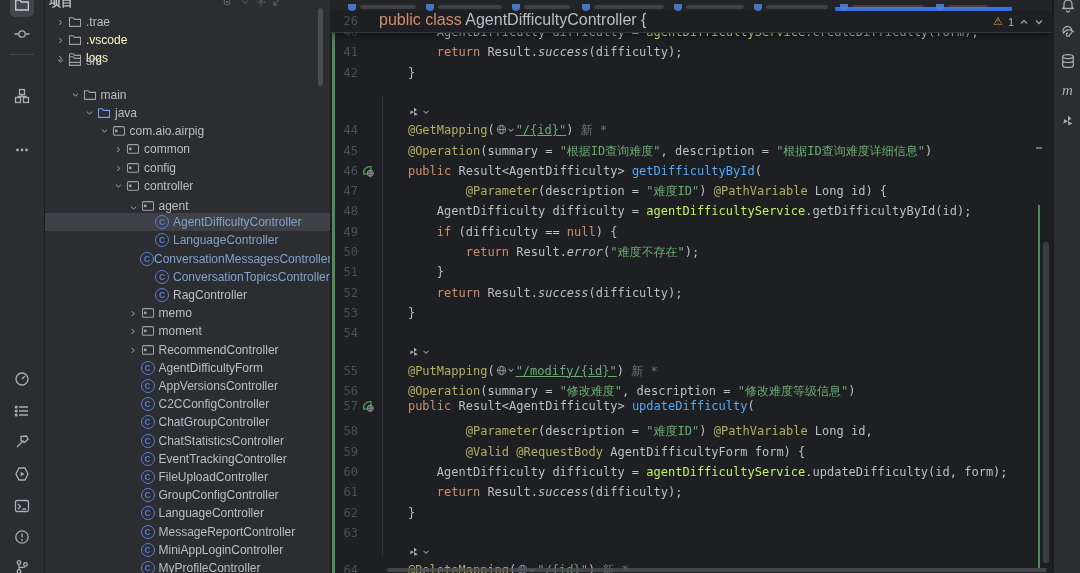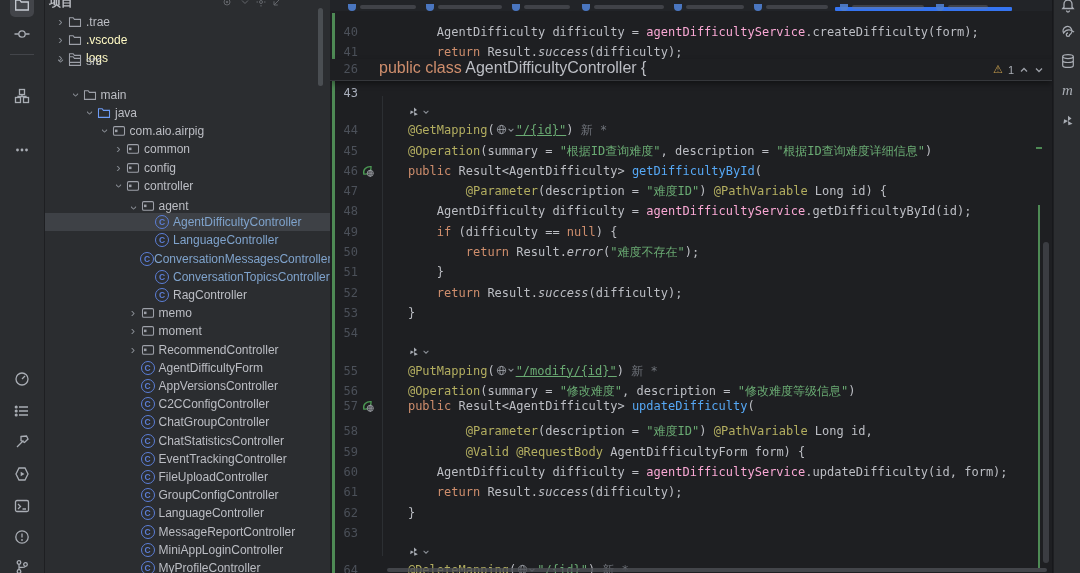--- a/index.html
+++ b/index.html
@@ -24,28 +24,28 @@
   .tlab{color:#BCBEC4;}
   .tlab.mod{color:#7FA3CC;}
   .tlab.ex{color:#fef9c3;}
   #tree-scrollbar{left:273px;top:8px;width:5px;height:78px;background:#56595E;border-radius:3px;opacity:.75;}
   
   #editor{left:330px;top:0;width:722px;height:573px;background:#1E1F22;overflow:hidden;z-index:4;}
   #tab-strip{position:absolute;left:0;top:0;width:722px;height:11px;background:#222428;z-index:3;overflow:hidden;}
   .tab-dot{position:absolute;top:4px;width:8px;height:7px;border-radius:0 0 4px 4px;background:#4F7FD0;opacity:.9;}
   .tab-bar{position:absolute;top:5px;height:4px;border-radius:2px;background:#787C83;opacity:.35;}
   #tab-underline{position:absolute;top:7px;left:505px;width:177px;height:4px;background:#3574F0;border-radius:1px;}
-  #sticky{position:absolute;left:0;top:11px;width:722px;height:21px;background:#1E1F22;border-bottom:1px solid #35373B;box-shadow:0 3px 6px rgba(0,0,0,.4);z-index:3;display:flex;align-items:center;margin-top:48px;}
+  #sticky{position:absolute;left:0;top:11px;width:722px;height:21px;background:#1E1F22;border-bottom:1px solid #35373B;box-shadow:0 3px 6px rgba(0,0,0,.4);z-index:3;display:flex;align-items:center;}
   .lnum{position:absolute;left:0;width:28px;text-align:right;font:12px/20.3px "DejaVu Sans Mono",monospace;color:#4B5059;}
   .lnum.cur{color:#A9AFBC;}
   .crow{position:absolute;left:0;right:0;height:20.3px;line-height:20.3px;font:12px/20.3px "DejaVu Sans Mono",monospace;}
   .ctext{position:absolute;left:49px;white-space:pre;}
   .gicon{position:absolute;left:31px;top:3px;width:14px;height:14px;}
   .tk-d{color:#BCBEC4}.tk-k{color:#CF8E6D}.tk-a{color:#B3AE60}.tk-s{color:#6AAB73}
-  .tk-u{color:#6AAB73;text-decoration:underline}.tk-f{color:#f9a8d4}.tk-m{color:#56A8F5}
+  .tk-u{color:#6AAB73;text-decoration:underline}.tk-f{color:#bef264}.tk-m{color:#56A8F5}
   .tk-i{color:#6F737A}.tk-e{color:#BCBEC4;font-style:italic}
   .globe{display:inline-flex;align-items:center;vertical-align:-1px;margin:0 1px;}
   .inlay-row{position:absolute;left:78px;height:17px;display:flex;align-items:center;gap:2px;color:#8A8E96;}
   #vcs-bar{left:2px;top:13px;width:3px;height:560px;background:#4E8A55;z-index:1;}
   #indent-guide{left:52px;top:96px;width:1px;height:460px;background:#2C2F33;z-index:0;}
   #stripe-line{left:708px;top:205px;width:2px;height:363px;background:#4E8A55;z-index:2;}
   #stripe-dash{left:706px;top:147px;width:6px;height:2px;background:#4E8A55;z-index:2;}
   #vscroll{left:713px;top:242px;width:6px;height:321px;background:#4C4F55;border-radius:3px;opacity:.65;z-index:4;}
   #hscroll{left:57px;top:568px;width:660px;height:4px;background:#4C4F55;border-radius:2px;opacity:.8;z-index:4;}
   #inspect{position:absolute;right:8px;top:0;height:21px;display:flex;align-items:center;gap:5px;font-size:11px;color:#A9ADB4;}
@@ -438,24 +438,20 @@
         <span class="ctext"><span class="tk-d">        AgentDifficulty difficulty = </span><span class="tk-f">agentDifficultyService</span><span class="tk-d">.createDifficulty(form);</span></span>
       </div>
       <div class="crow" style="top: 42.3px;">
         <span class="lnum">41</span>
         <span class="ctext"><span class="tk-d">        </span><span class="tk-k">return</span><span class="tk-d"> Result.</span><span class="tk-e">success</span><span class="tk-d">(difficulty);</span></span>
       </div>
       <div class="crow" style="top: 62.6px;">
         <span class="lnum">42</span>
         <span class="ctext"><span class="tk-d">    }</span></span>
       </div>
-      <div class="crow" style="top: 82.9px;">
-        <span class="lnum cur">43</span>
-        <span class="ctext"></span>
-      </div>
       <div class="inlay-row" style="top: 103.2px;">
         <svg width="12" height="12" viewBox="0 0 16 16" fill="#A9ADB4">
           <path d="M8 8L8 2l4 3.2z"></path>
           <path d="M8 8L8 2l4 3.2z" transform="rotate(120 8 8)"></path>
           <path d="M8 8L8 2l4 3.2z" transform="rotate(240 8 8)"></path>
         </svg>
         <svg width="8" height="8" viewBox="0 0 10 10" fill="none" stroke="#8A8E96" stroke-width="1.3">
           <path d="M2 3.5L5 6.5 8 3.5"></path>
         </svg>
       </div>

